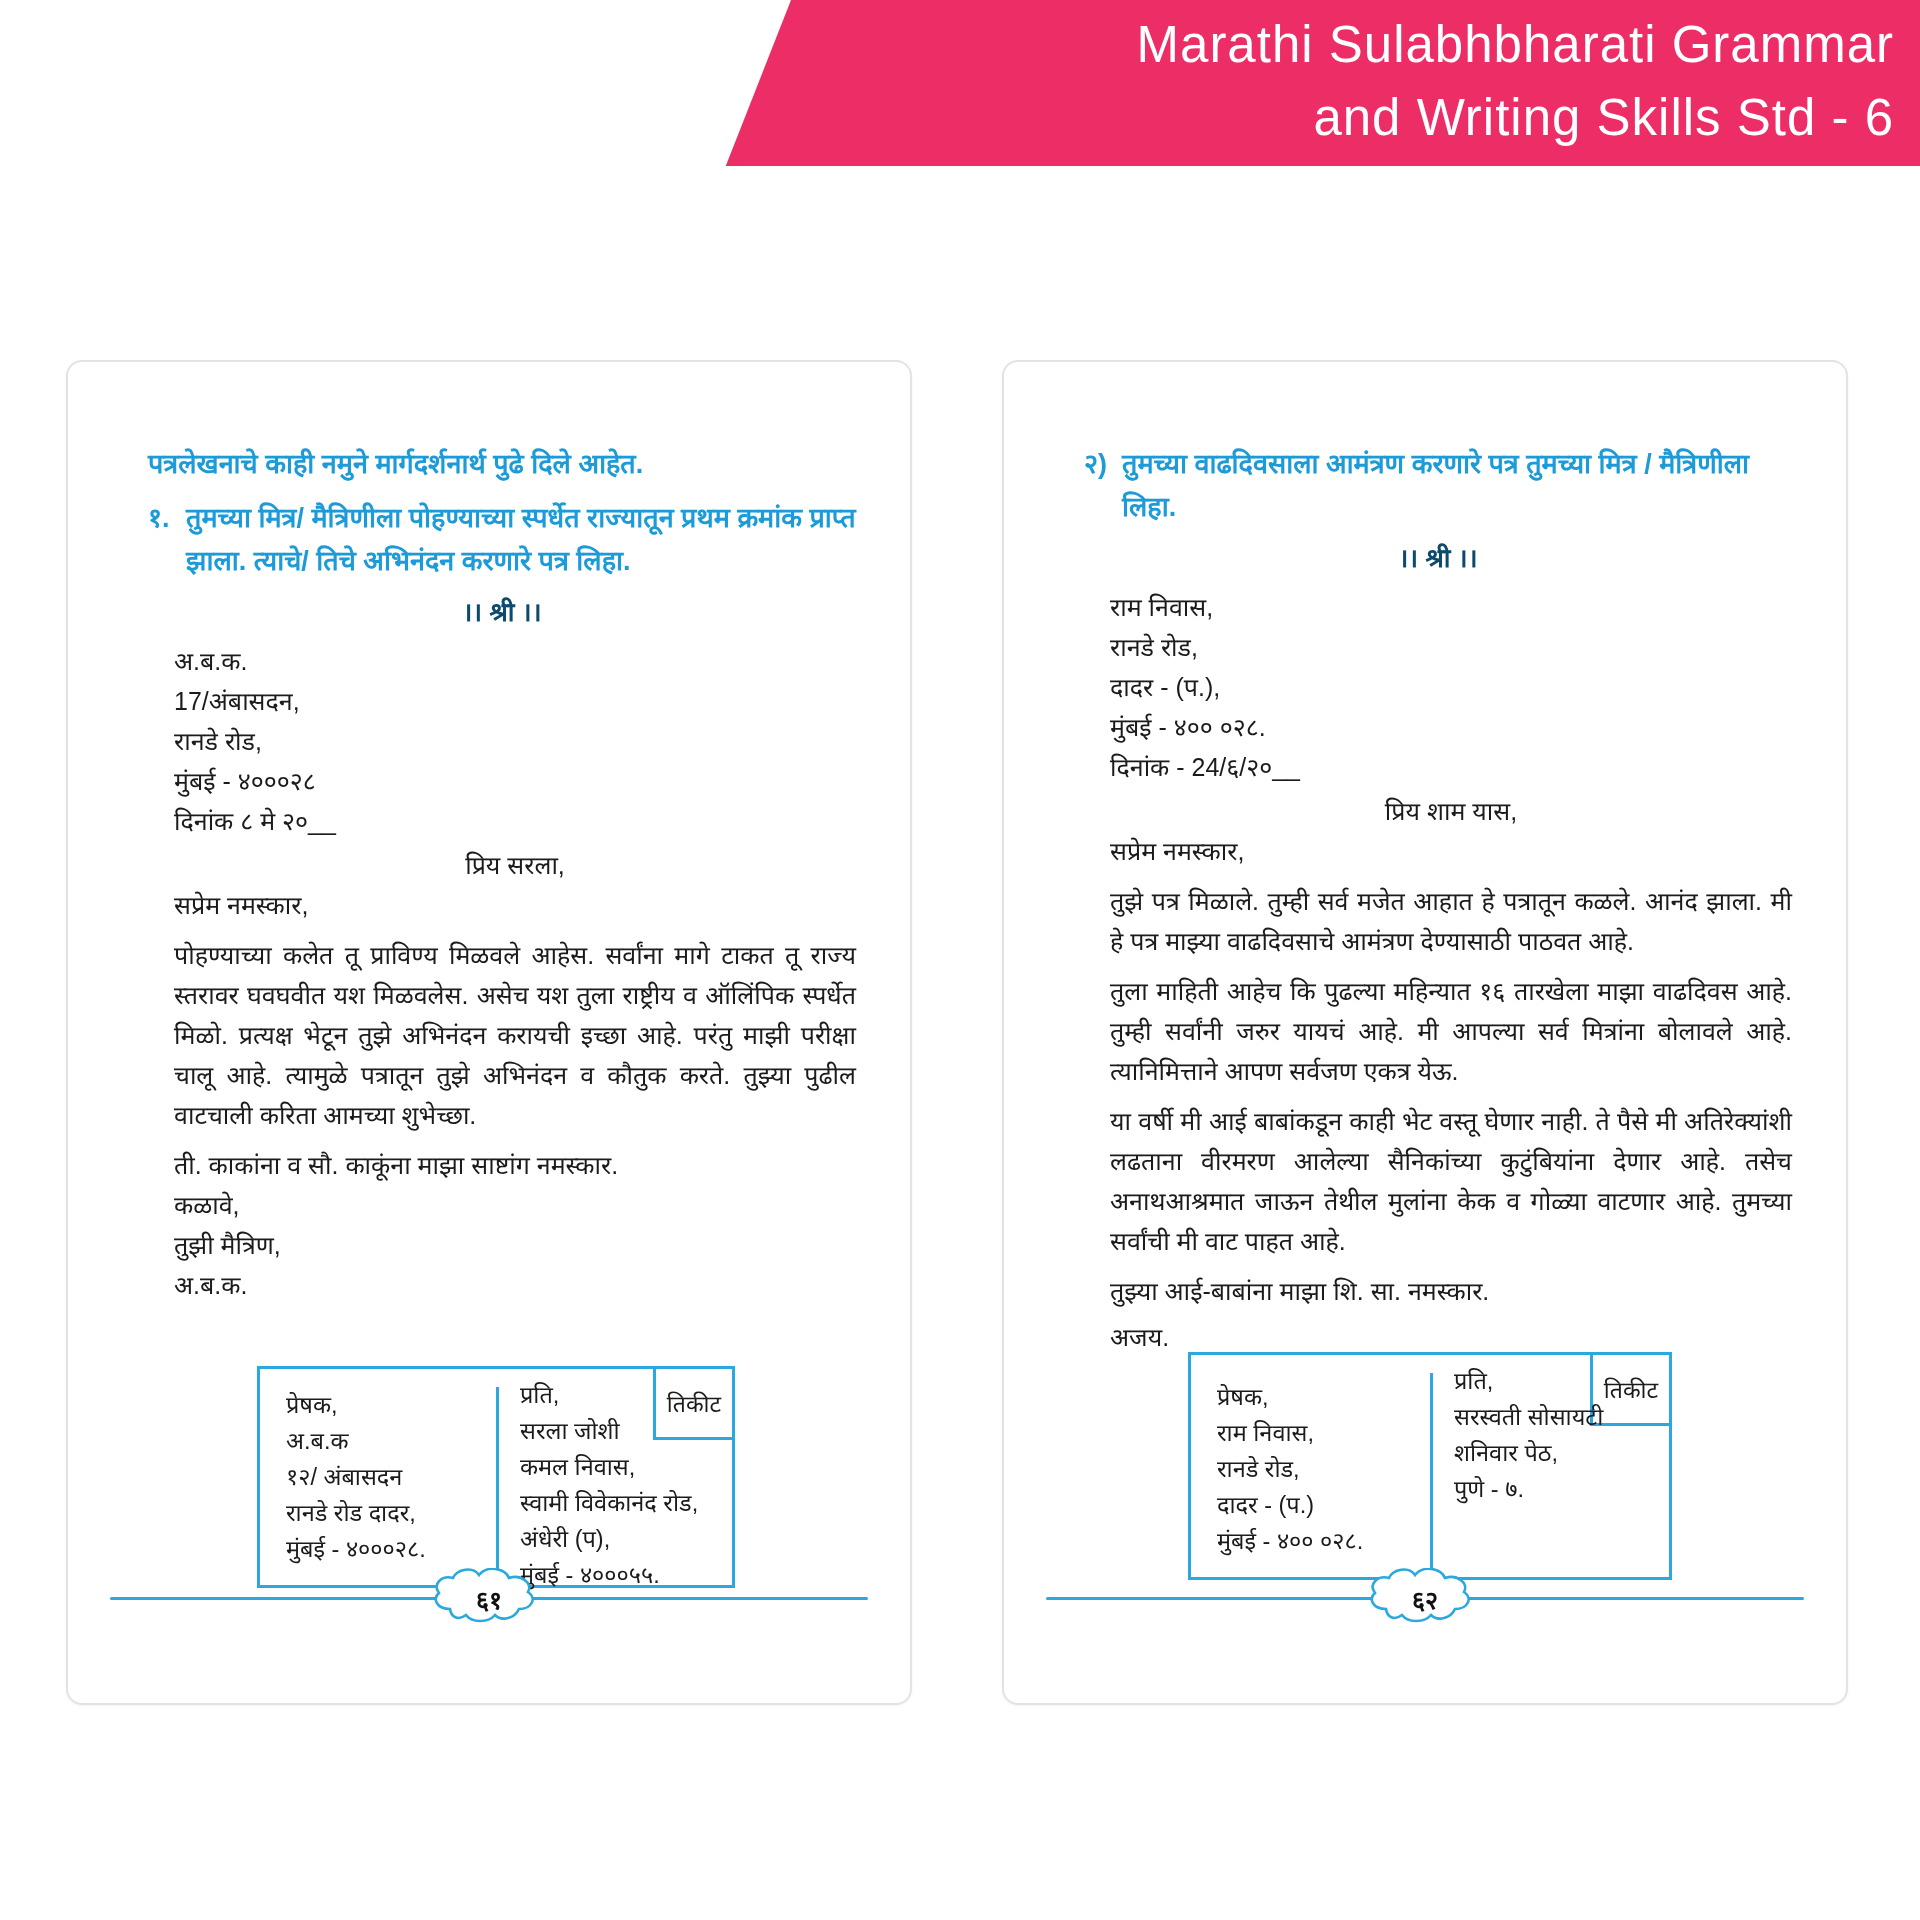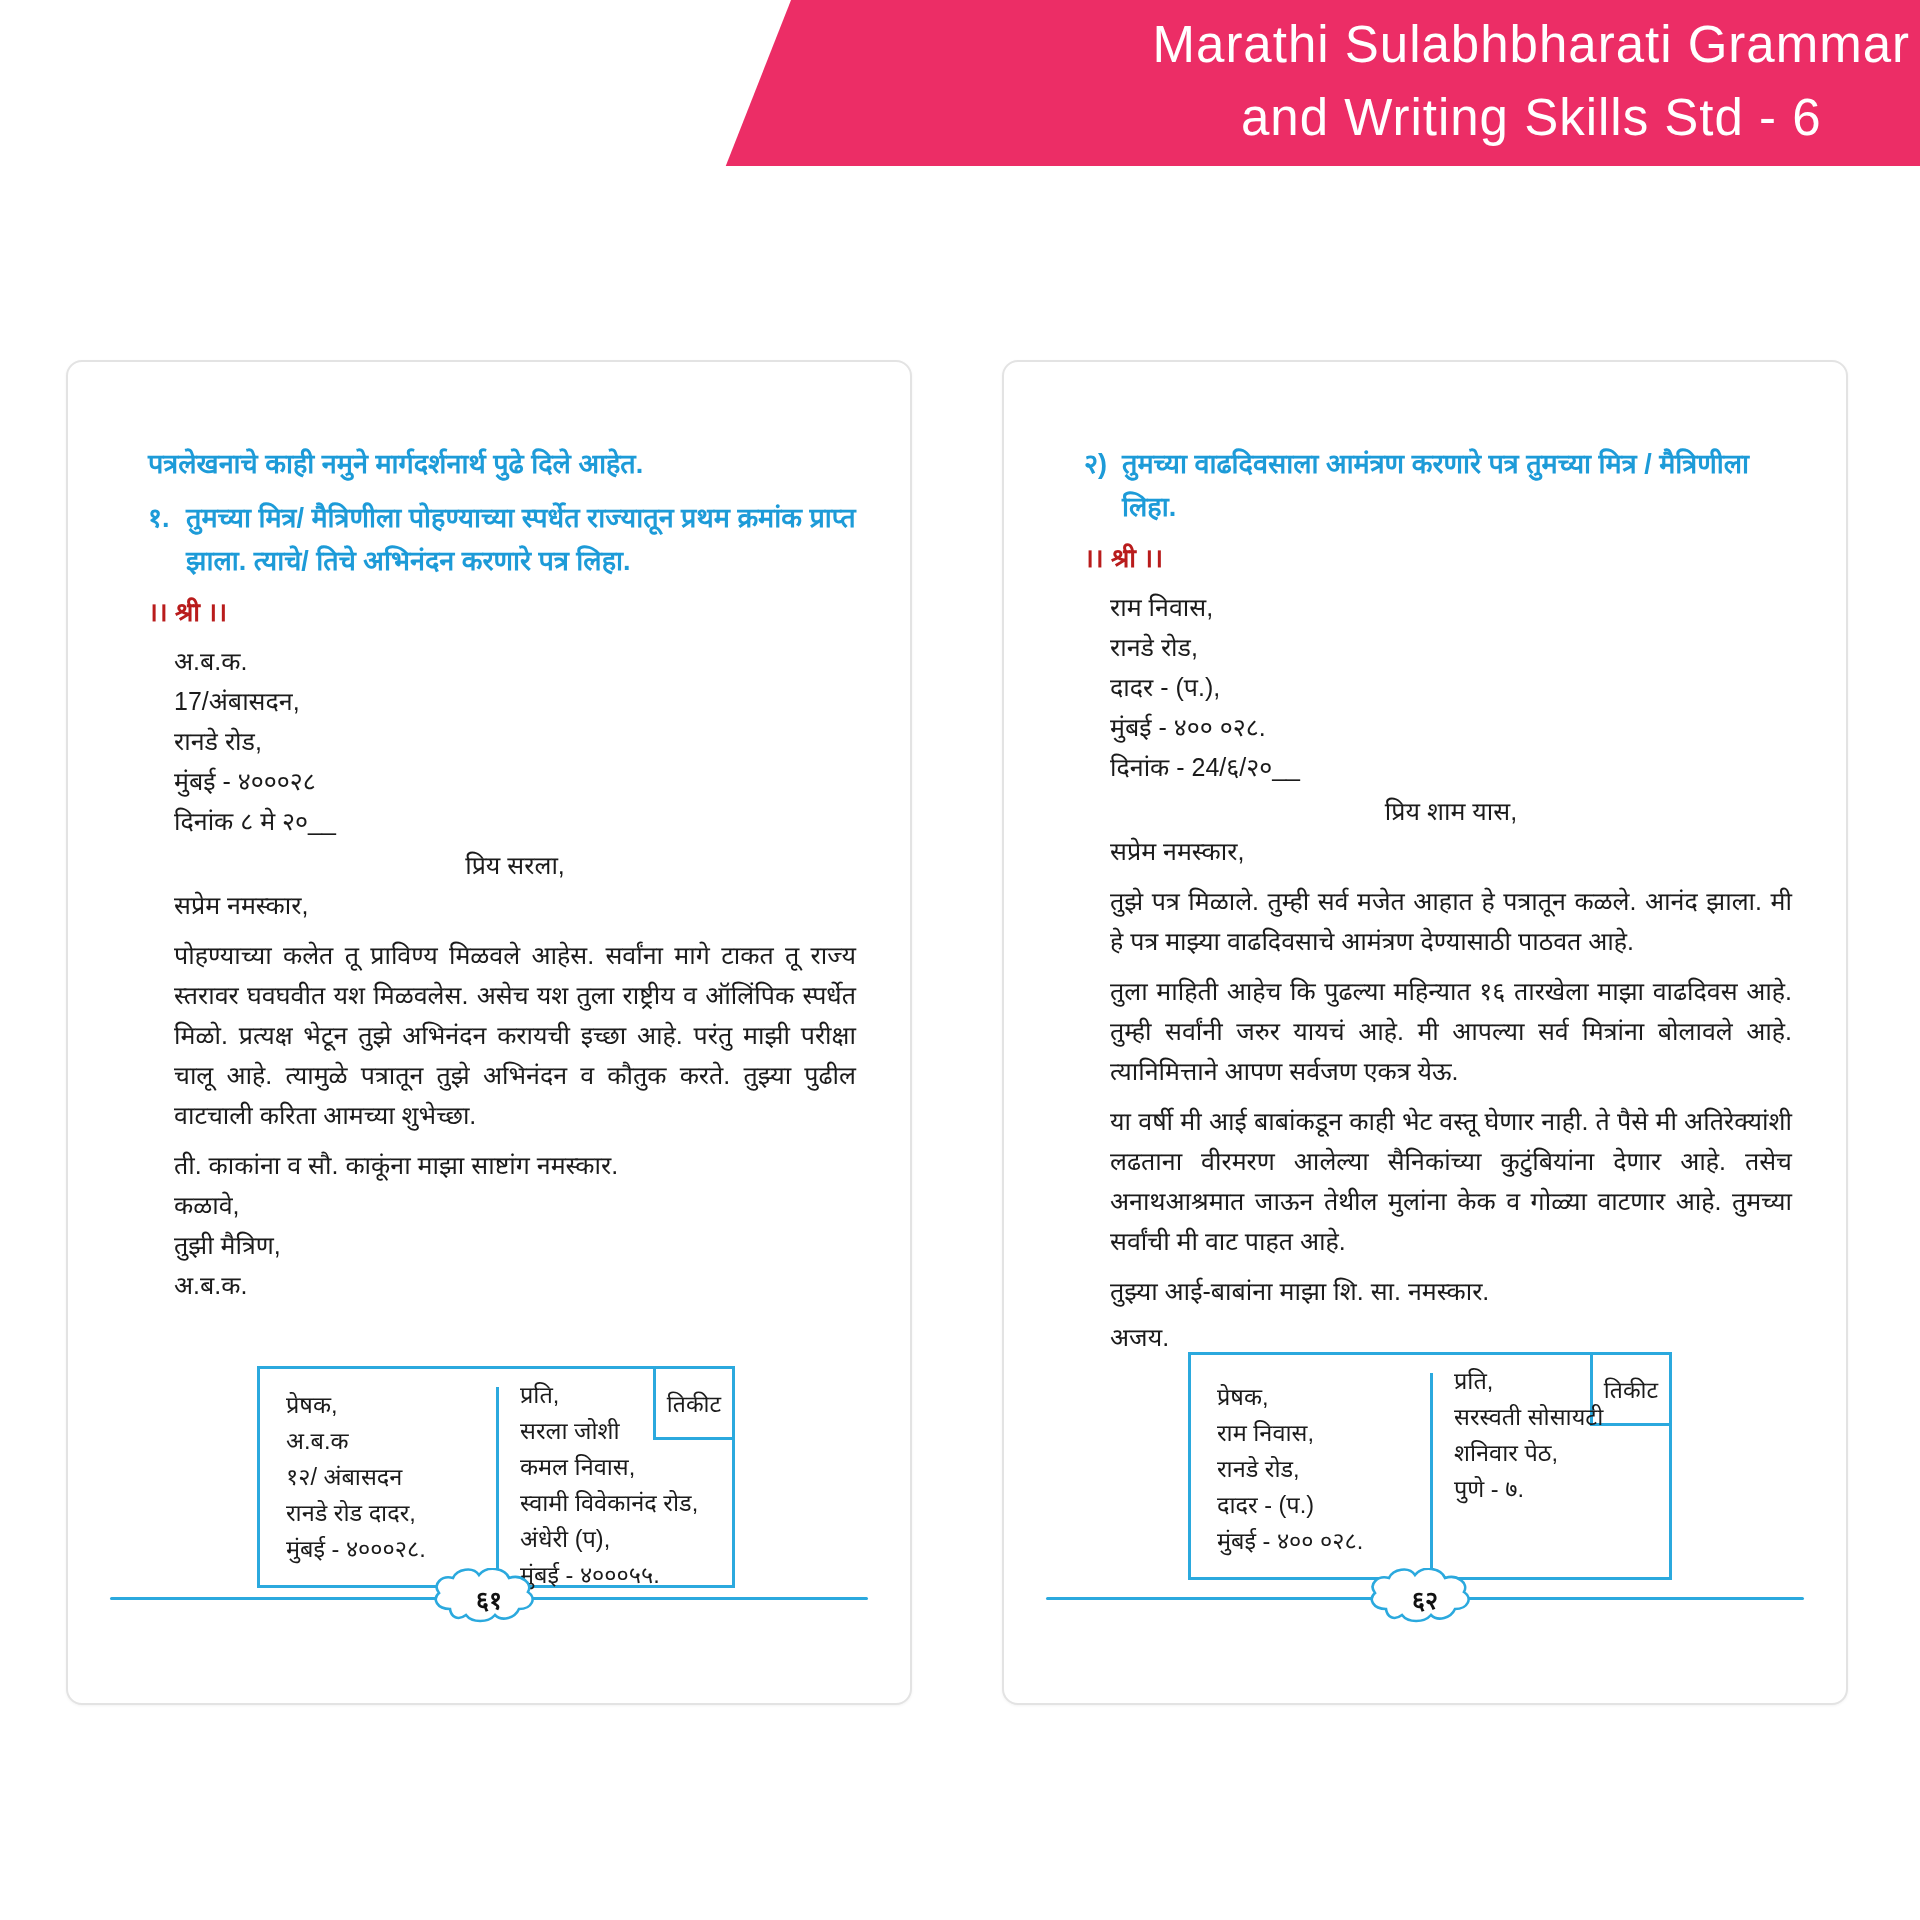--- a/index.html
+++ b/index.html
@@ -11,22 +11,22 @@
     overflow:hidden;
   }
   
   .banner{
     position:absolute; left:0; top:0; width:1920px; height:166px;
     background:#EC2D66;
     clip-path:polygon(41.2% 0, 100% 0, 100% 100%, 37.8% 100%);
     z-index:5;
   }
   .banner-text{
-    position:absolute; right:10px; top:8px;
-    text-align:center; color:#ffffff;
+    position:absolute; right:26px; top:8px;
+    text-align:right; color:#ffffff;
     font-size:51px; line-height:73px; font-weight:500; letter-spacing:1px;
   }
   
   .card{
     position:absolute; top:360px; width:846px; height:1345px;
     background:#ffffff;
     border:2px solid #e3e3e3;
     border-radius:16px;
     box-shadow:0 1px 3px rgba(0,0,0,0.05);
     box-sizing:border-box;
@@ -39,21 +39,21 @@
   .blue{ color:#1D9BD8; }
   .intro{
     font-weight:bold; font-size:27px; line-height:42px; margin-bottom:12px;
   }
   .question{
     display:flex; font-weight:bold; font-size:27px; line-height:43px; margin-bottom:6px;
   }
   .qnum{ flex:0 0 38px; }
   .qtext{ flex:1; }
   .shree{
-    text-align:left; font-size:26px; color:#b91c1c; margin:10px 0 12px 0; font-weight:bold;
+    text-align:center; font-size:26px; color:#0c4a6e; margin:10px 0 12px 0; font-weight:bold;
   }
   .letter{
     margin-left:26px; margin-right:0;
     font-size:25px; line-height:40px; color:#1b1b1b;
   }
   .addr-line{ white-space:nowrap; }
   .salutation{ margin-top:4px;text-align:center; }
   .para{
     text-align:justify; margin:10px 0;
   }

